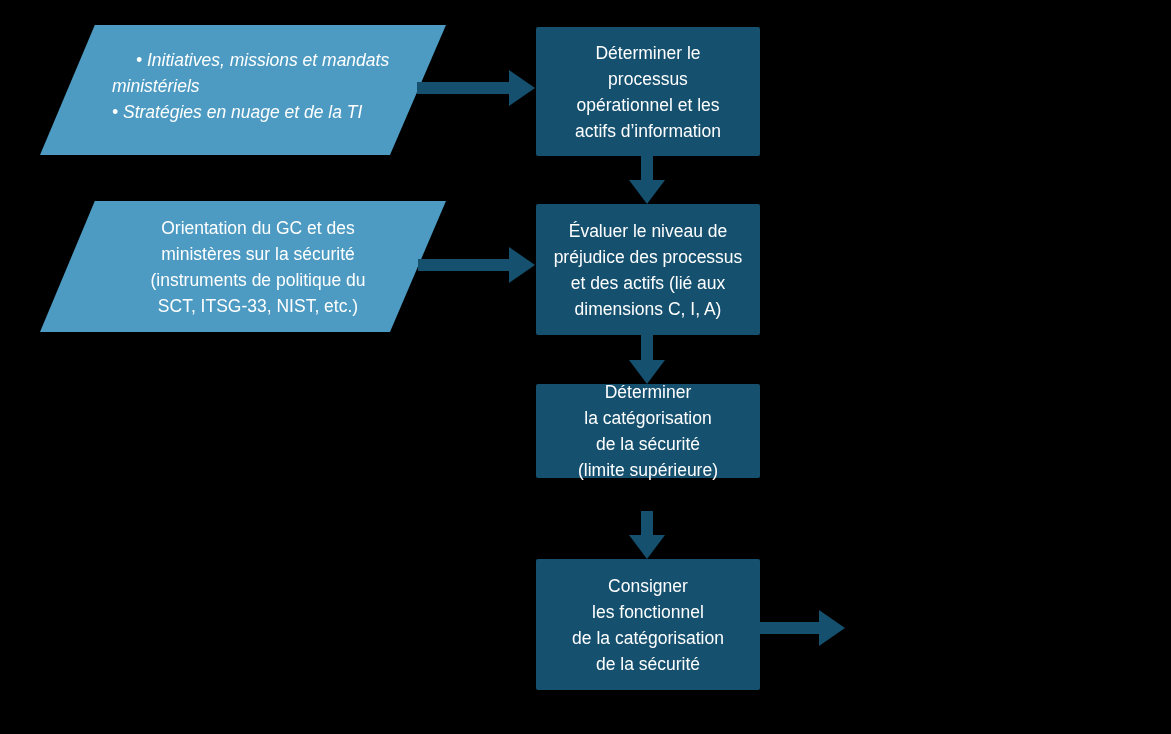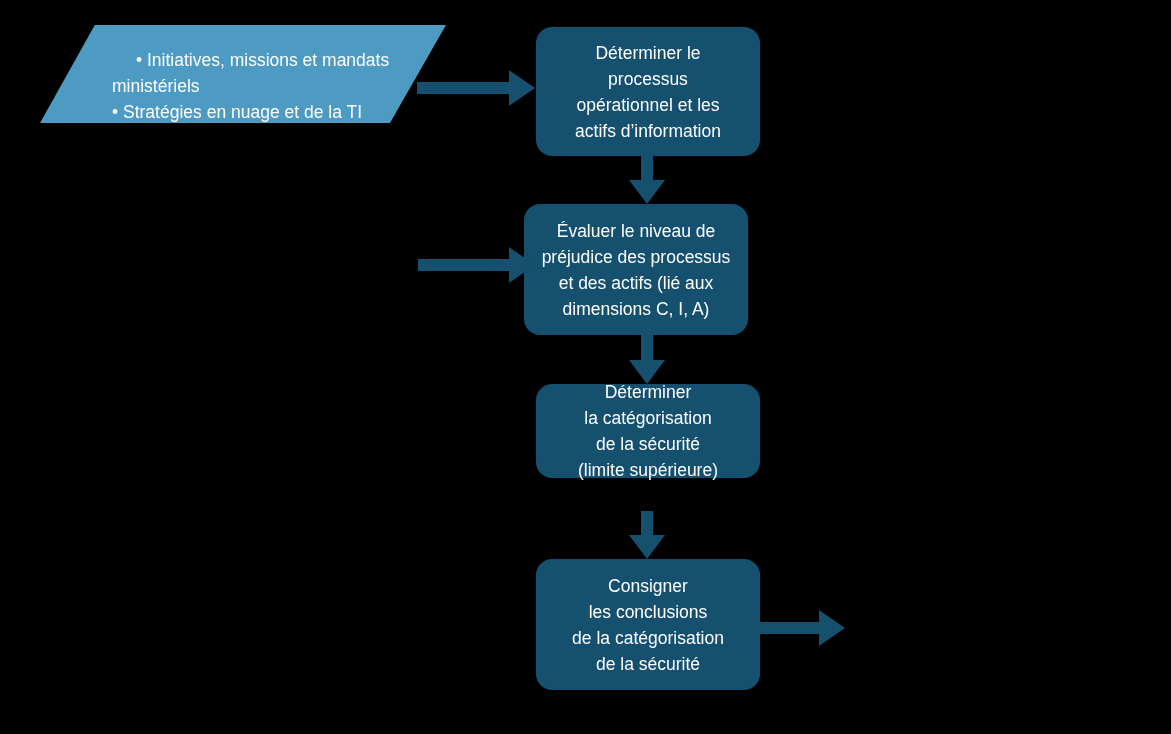--- a/index.html
+++ b/index.html
@@ -44,21 +44,21 @@
   }
   .para-text.centered {
     text-align: center;
     padding: 14px 30px 0 60px;
     box-sizing: border-box;
   }
   
   .process {
     position: absolute;
     background: var(--process-fill, #15506F);
-    border-radius: 16px;
+    border-radius: 2px;
     display: flex;
     align-items: center;
     justify-content: center;
     text-align: center;
   }
   
   .arrow-right { position: absolute; }
   .arrow-right .shaft {
     position: absolute;
     left: 0; right: 24px;
@@ -105,52 +105,59 @@
     text-align: center;
     padding-top: 8px;
     box-sizing: border-box;
   }
 </style>
 </head>
 <body>
 
 <div class="canvas">
 
-  <div class="para" style="left:40px; top:25px; width:406px; height:98px;">
+  <div class="para" style="left:40px; top:25px; width:406px; height:130px;font-style:italic;">
     <div class="para-shape"></div>
     <div class="para-text bulleted node-text">• Initiatives, missions et mandats
 ministériels
 • Stratégies en nuage et de la TI</div>
   </div>
 
+  <div class="para" style="left:40px; top:201px; width:406px; height:131px;">
+    <div class="para-shape"></div>
+    <div class="para-text centered node-text">Orientation du GC et des
+ministères sur la sécurité
+(instruments de politique du
+SCT, ITSG-33, NIST, etc.)</div>
+  </div>
 
   <div class="process" style="left:536px; top:27px; width:224px; height:129px;">
     <div class="node-text">Déterminer le
 processus
 opérationnel et les
 actifs d’information</div>
   </div>
 
-  <div class="process" style="left:524px; top:204px; width:224px; height:131px;">
+  <div class="process" style="left:536px; top:204px; width:224px; height:131px;">
     <div class="node-text">Évaluer le niveau de
 préjudice des processus
 et des actifs (lié aux
 dimensions C, I, A)</div>
   </div>
 
   <div class="process" style="left:536px; top:384px; width:224px; height:94px;">
     <div class="node-text">Déterminer
 la catégorisation
 de la sécurité
 (limite supérieure)</div>
   </div>
 
   <div class="process" style="left:536px; top:559px; width:224px; height:131px;">
     <div class="node-text">Consigner
-les conclusions
+les fonctionnel
 de la catégorisation
 de la sécurité</div>
   </div>
 
   <div class="arrow-right" style="left:417px; top:70px; width:118px; height:36px;">
     <div class="shaft"></div>
     <div class="head"></div>
   </div>
 
   <div class="arrow-right" style="left:418px; top:247px; width:117px; height:36px;">

